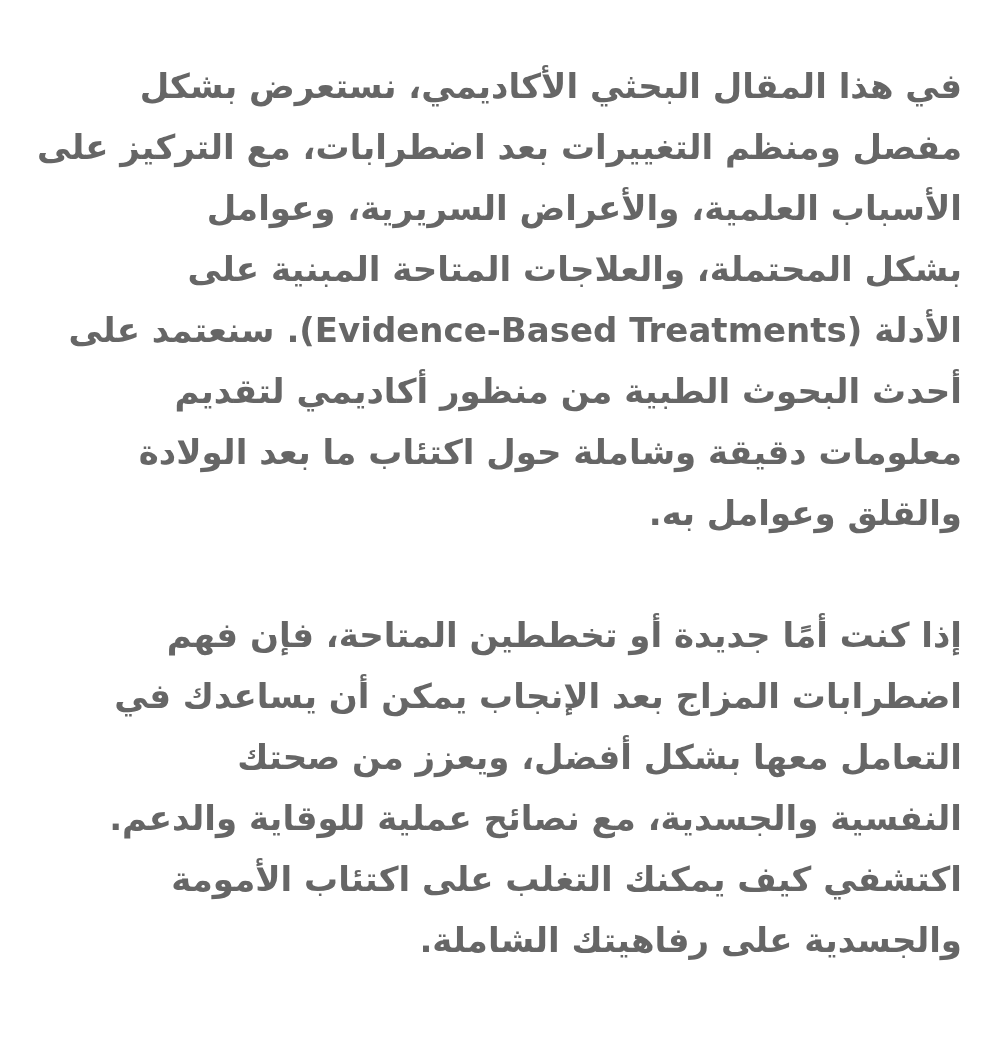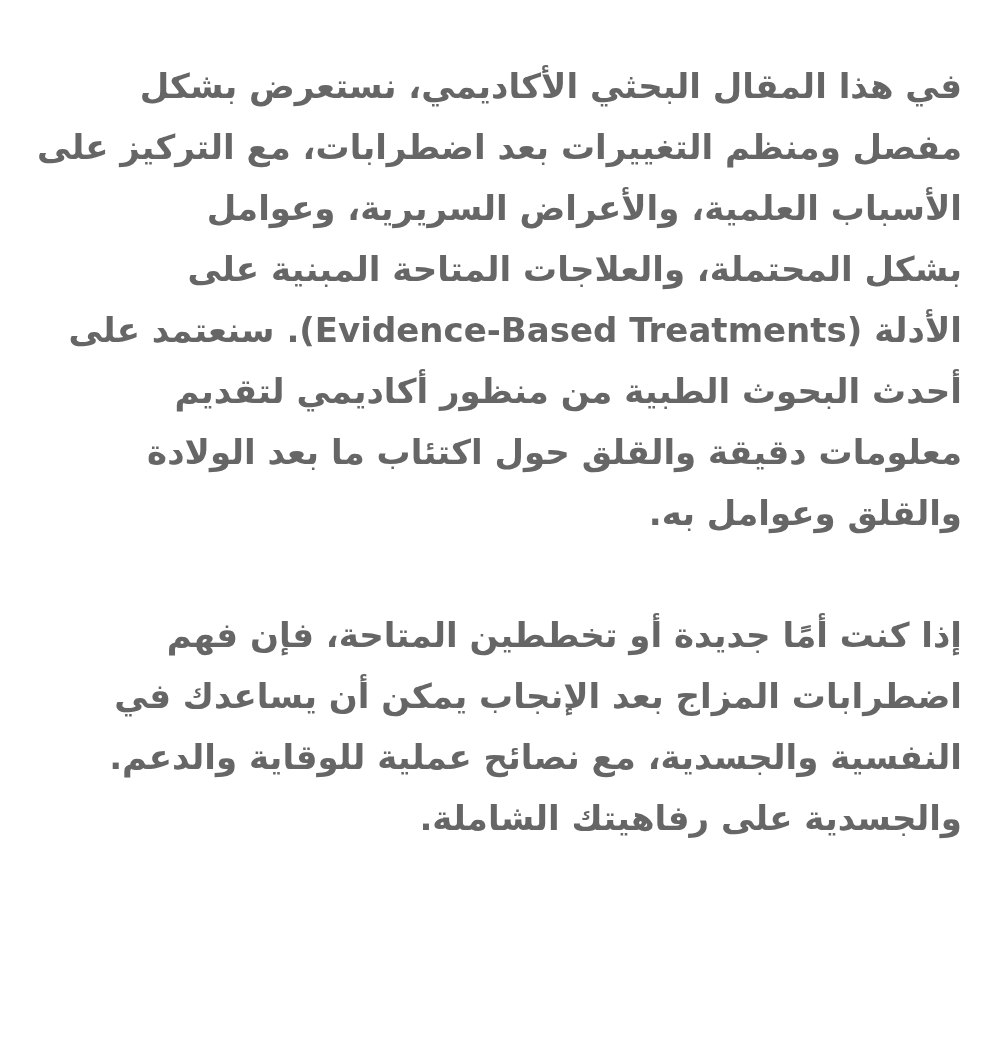--- a/index.html
+++ b/index.html
@@ -41,22 +41,24 @@
 <body>
 
 <div class="article">
   <p class="para">
     <span class="line">في هذا المقال البحثي الأكاديمي، نستعرض بشكل</span>
     <span class="line">مفصل ومنظم التغييرات بعد اضطرابات، مع التركيز على</span>
     <span class="line">الأسباب العلمية، والأعراض السريرية، وعوامل</span>
     <span class="line">بشكل المحتملة، والعلاجات المتاحة المبنية على</span>
     <span class="line">الأدلة (Evidence-Based Treatments). سنعتمد على</span>
     <span class="line">أحدث البحوث الطبية من منظور أكاديمي لتقديم</span>
-    <span class="line">معلومات دقيقة والقلق حول اكتئاب ما بعد الولادة</span>
+    <span class="line">معلومات دقيقة وشاملة حول اكتئاب ما بعد الولادة</span>
     <span class="line">والقلق وعوامل به.</span>
   </p>
   <p class="para">
     <span class="line">إذا كنت أمًا جديدة أو تخططين المتاحة، فإن فهم</span>
     <span class="line">اضطرابات المزاج بعد الإنجاب يمكن أن يساعدك في</span>
+    <span class="line">التعامل معها بشكل أفضل، ويعزز من صحتك</span>
     <span class="line">النفسية والجسدية، مع نصائح عملية للوقاية والدعم.</span>
+    <span class="line">اكتشفي كيف يمكنك التغلب على اكتئاب الأمومة</span>
     <span class="line">والجسدية على رفاهيتك الشاملة.</span>
   </p>
 </div>
 
 </body></html>

